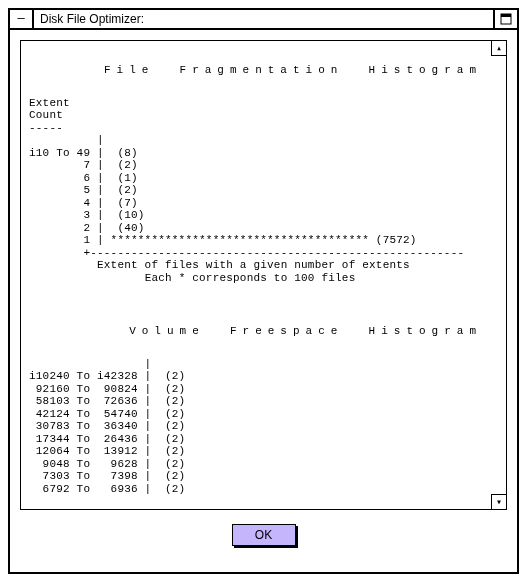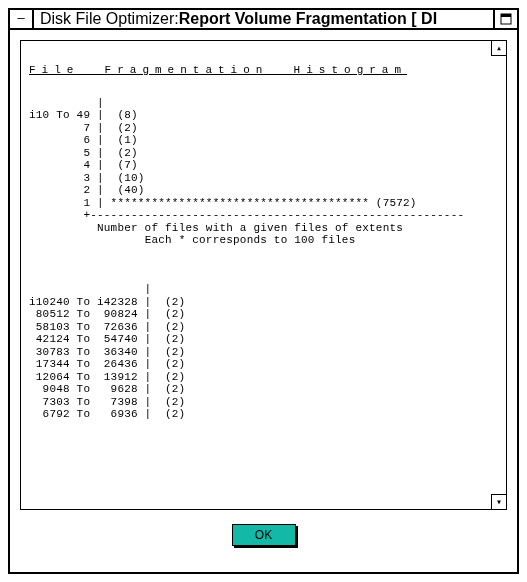--- a/index.html
+++ b/index.html
@@ -28,21 +28,21 @@
     width: 24px;
     border-right: 2px solid #000;
     display: flex; align-items: center; justify-content: center;
     font-size: 12px;
   }
   .title {
     flex: 1;
     padding: 2px 6px;
     overflow: hidden; white-space: nowrap;
     font-family: "Helvetica", "Arial", sans-serif;
-    font-size: 16px;
+    font-size: 12px;
     display: flex; align-items: center;
   }
   .title .light { font-weight: normal; }
   .title .bold  { font-weight: bold; }
   .maxbtn {
     width: 24px;
     border-left: 2px solid #000;
     display: flex; align-items: center; justify-content: center;
   }
   .maxbtn svg { width: 12px; height: 12px; }
@@ -75,54 +75,52 @@
     left: 0; top: 0;
     right: 16px; bottom: 0;
     padding: 6px 8px 4px 8px;
     overflow: hidden;
     white-space: pre;
     line-height: 12.5px;
     font-size: 11px;
     letter-spacing: 0.2px;
   }
   .section-title {
-    text-align: left;
+    text-align: right;
     letter-spacing: 6px;
     margin: 4px 0 8px 0;
     font-size: 11px;
-    text-decoration: underline;
   }
   .big-gap { height: 24px; }
 
   .button-row {
     margin-top: 14px;
     display: flex; justify-content: center;
   }
   .ok-btn {
     min-width: 64px;
     padding: 3px 18px;
     border: 1px solid #000;
     box-shadow: 2px 2px 0 #000;
-    background: #14b8a6;
+    background: #c4b5fd;
     font-family: "Helvetica","Arial",sans-serif;
     font-size: 12px;
     text-align: center;
     cursor: pointer;
   }
 </style>
 </head>
 <body>
 
 <div class="outer-frame">
 
   <div class="titlebar">
     <div class="sysmenu">—</div>
     <div class="title">
       <span class="light">Disk File Optimizer: </span>
-      <span class="bold">Report Volume Fragmentation [ DI</span>
     </div>
     <div class="maxbtn">
       <svg viewBox="0 0 12 12">
         <rect x="1" y="1" width="10" height="10" fill="none" stroke="#000" stroke-width="1"></rect>
         <rect x="1" y="1" width="10" height="3" fill="#000"></rect>
       </svg>
     </div>
   </div>
 
   <div class="client">
@@ -130,36 +128,40 @@
     <div class="report-frame">
       <div class="scroll-up">
         <span>▴</span>
       </div>
       <div class="scroll-dn">
         <span>▾</span>
       </div>
 
       <div class="report-body">
 <div class="section-title">File  Fragmentation  Histogram</div>
+<span>Extent
+Count
+-----</span>
           |
 <span id="frag-rows">i10 To 49 |  (8)
         7 |  (2)
         6 |  (1)
         5 |  (2)
         4 |  (7)
         3 |  (10)
         2 |  (40)
         1 | ************************************** (7572)
 </span><span>        +-------------------------------------------------------</span>
-          <span>Number of files with a given files of extents</span>
+          <span>Extent of files with a given number of extents</span>
                  <span>Each * corresponds to 100 files</span>
 <div class="big-gap"></div>
+<div class="section-title">Volume  Freespace  Histogram</div>
                  |
 <span id="free-rows">i10240 To i42328 |  (2)
- 80512 To  90824 |  (2)
+ 92160 To  90824 |  (2)
  58103 To  72636 |  (2)
  42124 To  54740 |  (2)
  30783 To  36340 |  (2)
  17344 To  26436 |  (2)
  12064 To  13912 |  (2)
   9048 To   9628 |  (2)
   7303 To   7398 |  (2)
   6792 To   6936 |  (2)</span></div>
     </div>
 

